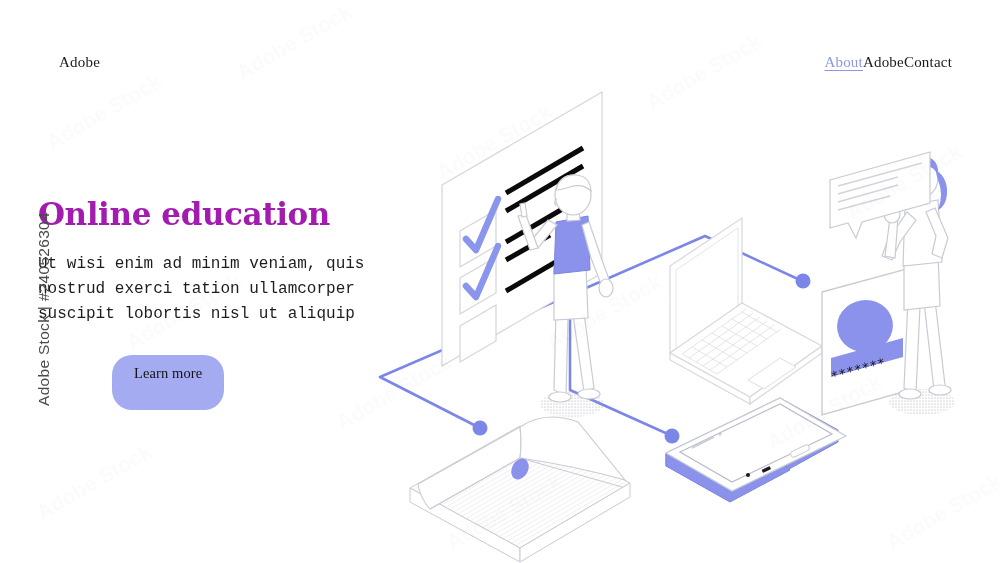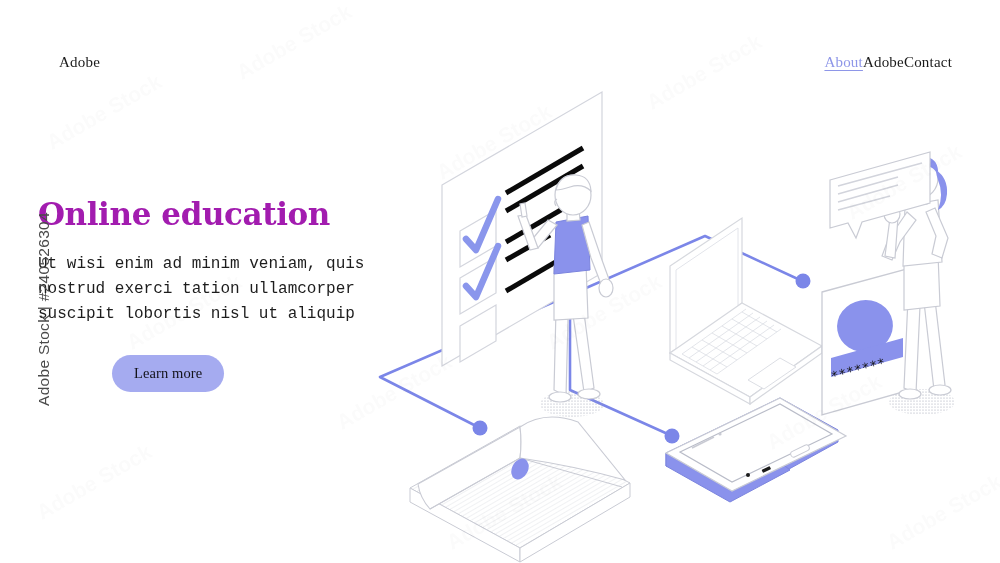--- a/index.html
+++ b/index.html
@@ -95,21 +95,21 @@
   .cta-wrap {
     margin-top: 28px;
     margin-left: 74px;
   }
 
   .cta-button {
     display: inline-block;
     background: #A5ABF0;
     border: none;
     border-radius: 20px;
-    padding: 9px 22px 10px;
+    padding: 9px 22px 28px;
     font-family: "Liberation Serif", "DejaVu Serif", serif;
     font-size: 14.5px;
     color: #13131a;
     cursor: pointer;
     line-height: 18px;
     letter-spacing: 0.1px;
   }
 
   
   .watermark {

